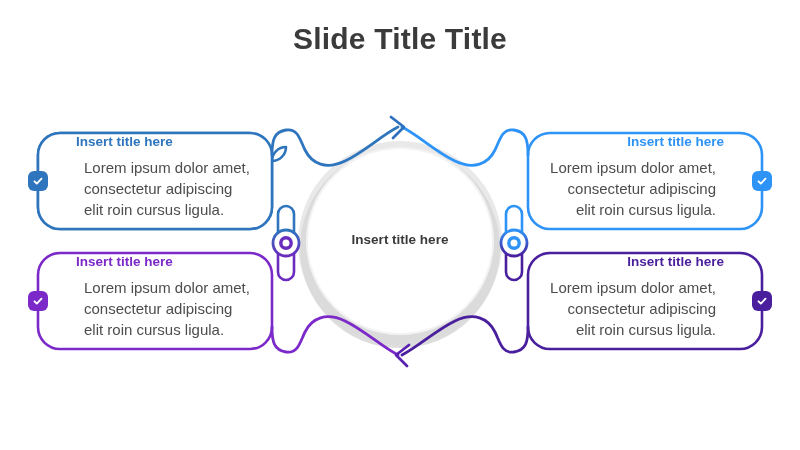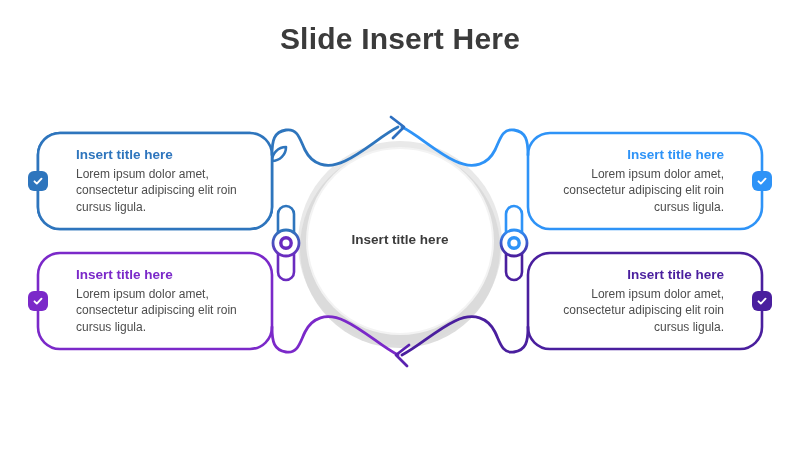--- a/index.html
+++ b/index.html
@@ -66,24 +66,24 @@
   .card-left .card-text  { padding-left: 38px;  padding-right: 10px; text-align: left; }
   .card-right .card-text { padding-right: 38px; padding-left: 10px;  text-align: right; }
 
   .card-title {
     font-size: 13.5px;
     font-weight: bold;
     margin: 0 0 2px 0;
     line-height: 1.25;
   }
   .card-body {
-    font-size: 12px;
+    font-size: 15px;
     color: #4d4d4d;
     line-height: 1.38;
-    margin: 0;
+    margin: 8px;
   }
 
   
   .badge {
     position: absolute;
     width: 20px;
     height: 20px;
     border-radius: 6px;
     display: flex;
     align-items: center;
@@ -105,21 +105,21 @@
     font-size: 13.5px;
     font-weight: bold;
     color: #3b3b3b;
   }
 </style>
 </head>
 <body>
 
 <div id="stage">
 
-  <div class="slide-title">Slide Insert Here</div>
+  <div class="slide-title">Slide Title Title</div>
 
   <svg id="graphic" viewBox="0 0 800 450">
     <defs>
       <linearGradient id="gradTop" x1="0" y1="0" x2="1" y2="0">
         <stop offset="0%" stop-color="#2e75bd"></stop>
         <stop offset="100%" stop-color="#2e93f7"></stop>
       </linearGradient>
       <linearGradient id="gradBottom" x1="1" y1="0" x2="0" y2="0">
         <stop offset="0%" stop-color="#4a1f9e"></stop>
         <stop offset="100%" stop-color="#7b29c9"></stop>

